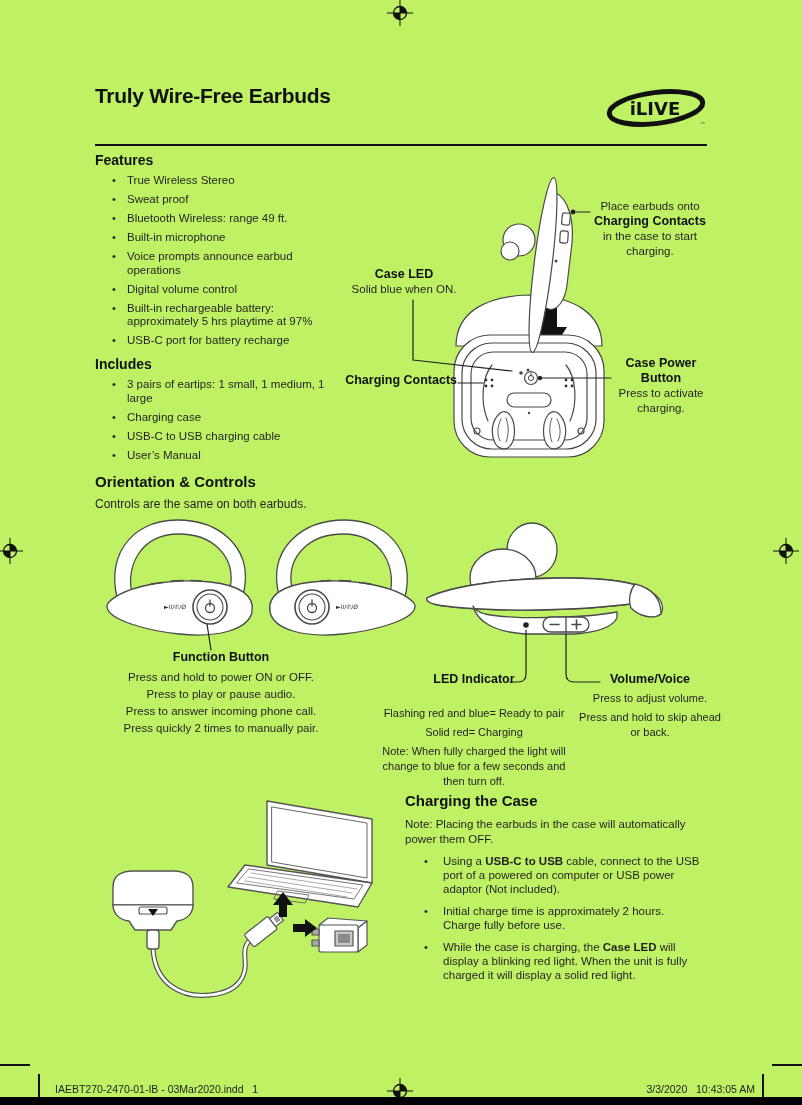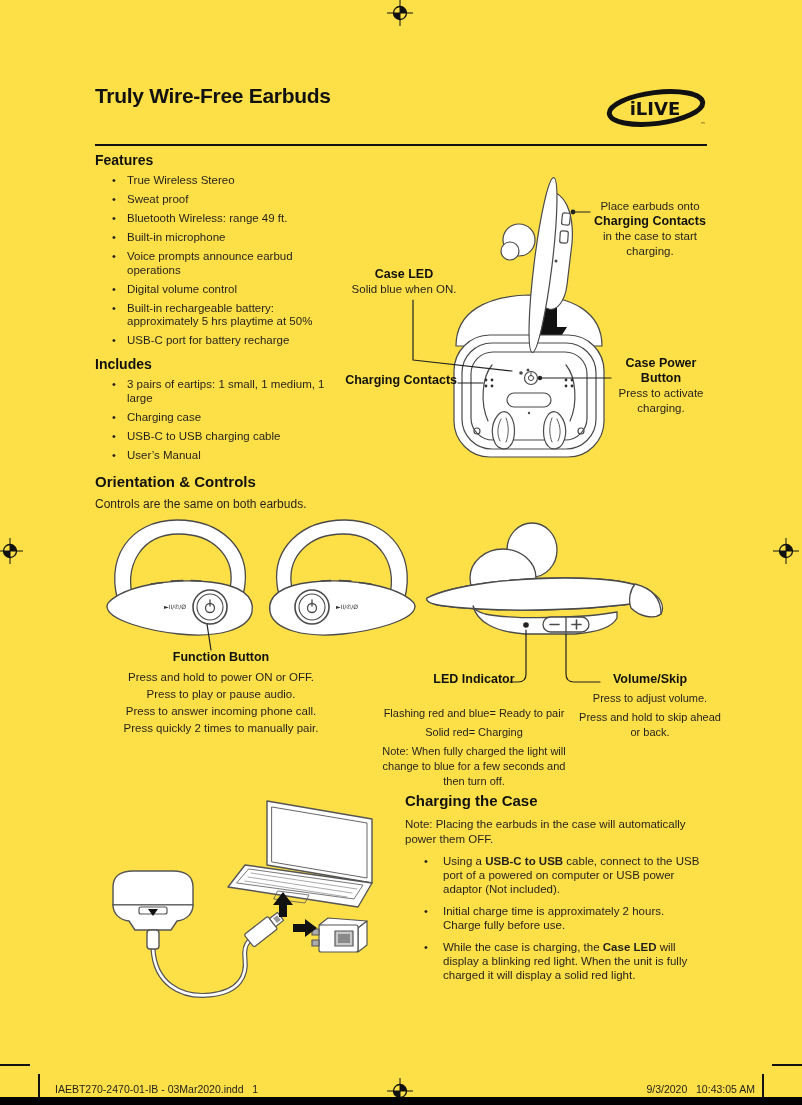--- a/index.html
+++ b/index.html
@@ -1,16 +1,16 @@
 <!DOCTYPE html>
 <html><head>
 <meta charset="utf-8">
 <style>
   html,body{margin:0;padding:0;background:#e8e8e8;}
-  .page{position:relative;width:802px;height:1105px;background:#fde047;margin:0 auto;
+  .page{position:relative;width:802px;height:1105px;background:#bef264;margin:0 auto;
         font-family:"Liberation Sans",sans-serif;color:#231f20;overflow:hidden;}
   .abs{position:absolute;}
   
   .title{left:95px;top:84px;font-size:21px;font-weight:bold;letter-spacing:-.3px;color:#111;}
   .subtitle{left:95px;top:110px;font-size:17px;color:#58595b;}
   .rule{left:95px;top:144px;width:612px;height:2px;background:#111;}
   
   .sh{font-size:14px;font-weight:bold;color:#111;}
   .sh2{font-size:15px;font-weight:bold;color:#111;}
   
@@ -75,21 +75,21 @@
 
   <div class="abs" style="left:95px;top:152px;width:237px">
     <div class="sh">Features</div>
     <ul class="blist">
       <li>True Wireless Stereo</li>
       <li>Sweat proof</li>
       <li>Bluetooth Wireless: range 49 ft.</li>
       <li>Built-in microphone</li>
       <li>Voice prompts announce earbud operations</li>
       <li>Digital volume control</li>
-      <li>Built-in rechargeable battery: approximately 5 hrs playtime at 50%</li>
+      <li>Built-in rechargeable battery: approximately 5 hrs playtime at 97%</li>
       <li>USB-C port for battery recharge</li>
     </ul>
   </div>
 
   <div class="abs" style="left:95px;top:356px;width:245px">
     <div class="sh">Includes</div>
     <ul class="blist">
       <li>3 pairs of eartips: 1 small, 1 medium, 1 large</li>
       <li>Charging case</li>
       <li>USB-C to USB charging cable</li>
@@ -239,21 +239,21 @@
   </div>
 
   <div class="abs co" style="left:376px;top:672px;width:196px;font-size:11px">
     <div class="lbl" style="margin-bottom:19px">LED Indicator</div>
     <div style="margin-bottom:4px">Flashing red and blue= Ready to pair</div>
     <div style="margin-bottom:4px">Solid red= Charging</div>
     <div>Note: When fully charged the light will change to blue for a few seconds and then turn off.</div>
   </div>
 
   <div class="abs co" style="left:576px;top:672px;width:148px;font-size:11px">
-    <div class="lbl" style="margin-bottom:4px">Volume/Skip</div>
+    <div class="lbl" style="margin-bottom:4px">Volume/Voice</div>
     <div style="margin-bottom:4px">Press to adjust volume.</div>
     <div>Press and hold to skip ahead or back.</div>
   </div>
 
   <svg class="abs" style="left:95px;top:793px" width="300" height="230" viewBox="0 0 300 230" fill="none" stroke="#555" stroke-width="1.2" stroke-linecap="round" stroke-linejoin="round">
 
     <g>
       <polygon points="172,8 277,26 277,90 172,72" fill="#fff" stroke-width="1.4"></polygon>
       <polygon points="177,14 272,30 272,85 177,69" stroke-width="0.9"></polygon>
       <polygon points="150,72 277,90 263,114 133,94" fill="#fff" stroke-width="1.4"></polygon>
@@ -304,16 +304,16 @@
       <li><span></span><span class="b"></span><span>Initial charge time is approximately 2 hours. Charge fully before use.</span></li>
       <li><span>While the case is charging, the </span><span class="b">Case LED</span><span> will display a blinking red light. When the unit is fully charged it will display a solid red light.</span></li>
     </ul>
   </div>
 
   <div class="abs cropmark" style="left:0;top:1064px;width:30px;height:1.5px"></div>
   <div class="abs cropmark" style="left:38px;top:1074px;width:1.5px;height:31px"></div>
   <div class="abs cropmark" style="left:772px;top:1064px;width:30px;height:1.5px"></div>
   <div class="abs cropmark" style="left:762px;top:1074px;width:1.5px;height:31px"></div>
   <div class="abs foot" style="left:55px;top:1083px">IAEBT270-2470-01-IB - 03Mar2020.indd   1</div>
-  <div class="abs foot" style="left:555px;top:1083px;width:200px;text-align:right">9/3/2020   10:43:05 AM</div>
+  <div class="abs foot" style="left:555px;top:1083px;width:200px;text-align:right">3/3/2020   10:43:05 AM</div>
   <div class="abs blackbar"></div>
 
 </div>
 
 </body></html>

